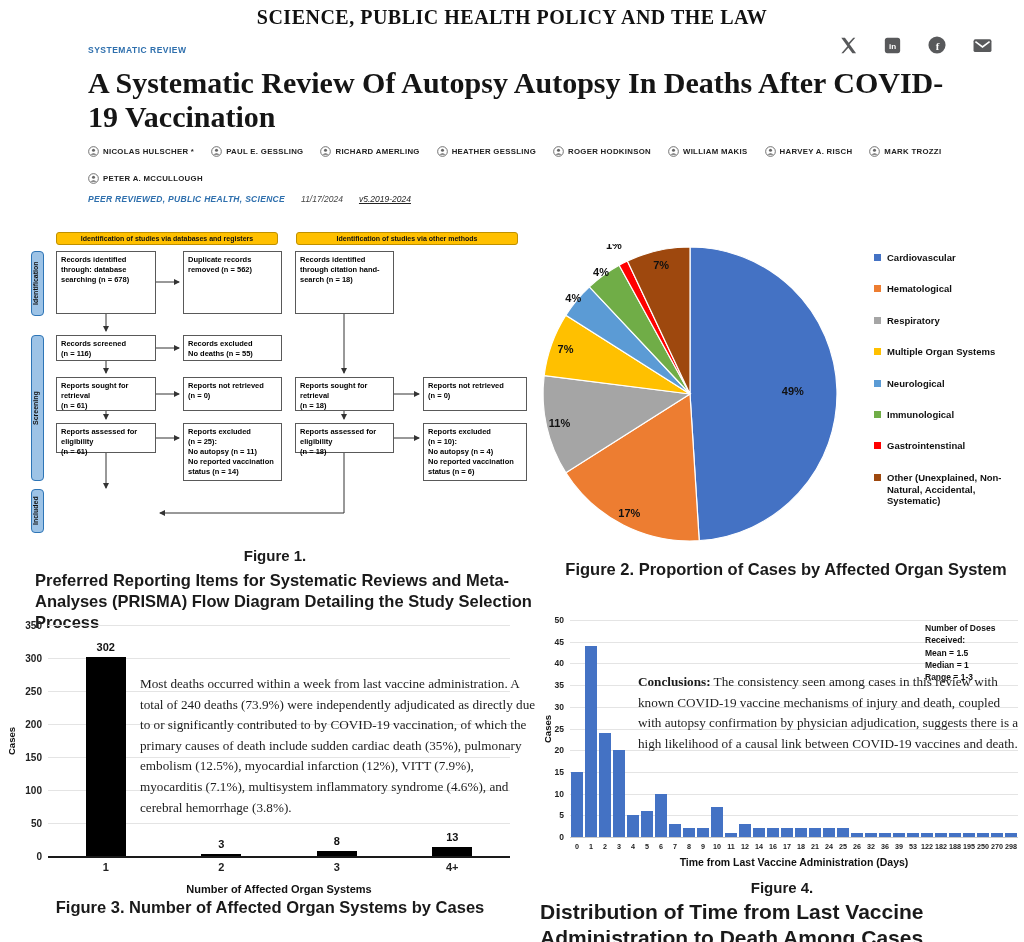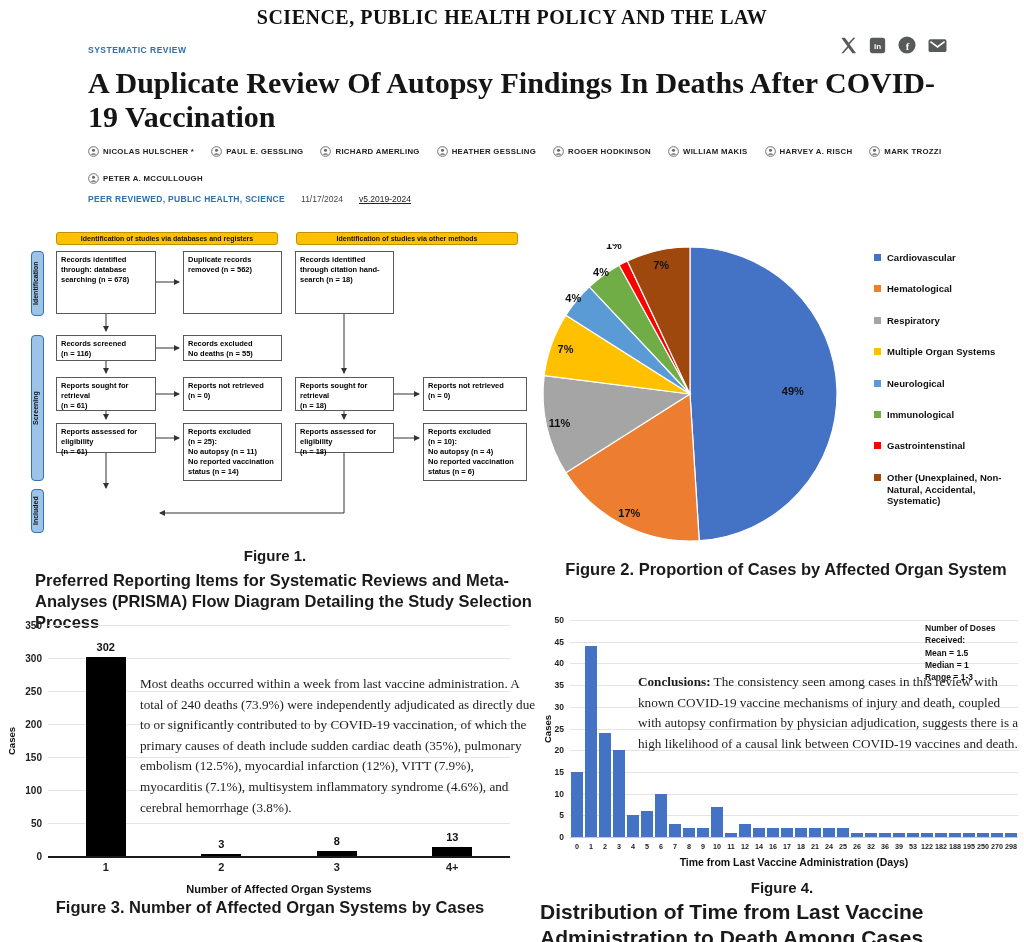--- a/index.html
+++ b/index.html
@@ -4,29 +4,29 @@
 <style>
   html,body{margin:0;padding:0;background:#fff;}
   #page{position:relative;width:1024px;height:942px;background:#fff;overflow:hidden;
         font-family:"Liberation Sans",sans-serif;color:#1a1a1a;}
 
   
   .masthead{position:absolute;left:0;top:6px;width:100%;text-align:center;
     font-family:"Liberation Serif",serif;font-weight:bold;font-size:20px;letter-spacing:.5px;color:#111;}
   .category{position:absolute;left:88px;top:45px;font-size:8.5px;font-weight:bold;
     letter-spacing:.5px;color:#2E6FAD;}
-  .social{position:absolute;left:840px;top:36px;display:flex;gap:12px;align-items:flex-end;}
+  .social{position:absolute;left:840px;top:36px;display:flex;gap:27px;align-items:flex-end;}
   .social svg{display:block;}
   .title{position:absolute;left:88px;top:66px;width:880px;
     font-family:"Liberation Serif",serif;font-weight:bold;font-size:30px;line-height:1.13;color:#151515;}
   .authors{position:absolute;left:88px;display:flex;gap:17px;align-items:center;flex-wrap:nowrap;}
   #authors-row1{top:146px;} #authors-row2{top:173px;text-align:right;}
   .author{display:flex;gap:4px;align-items:center;font-size:7.8px;font-weight:bold;
     letter-spacing:.3px;color:#222;white-space:nowrap;}
-  .meta{position:absolute;left:88px;top:194px;display:flex;gap:16px;align-items:flex-end;}
+  .meta{position:absolute;left:88px;top:194px;display:flex;gap:16px;align-items:flex-end;font-style:italic;}
   .meta .tags{font-size:8.5px;font-weight:bold;letter-spacing:.3px;color:#2E6FAD;}
   .meta .date{font-size:8.5px;color:#444;}
   .meta .version{font-size:8.5px;color:#222;text-decoration:underline;}
 
   
   #prisma{position:absolute;left:0;top:228px;width:560px;height:335px;}
   .ph{position:absolute;top:4px;height:13px;background:#FFC000;border:1px solid #BF9000;
     border-radius:3px;box-sizing:border-box;font-size:7px;font-weight:bold;line-height:11px;
     text-align:center;color:#111;}
   #ph0{left:56px;width:222px;} #ph1{left:296px;width:222px;}
@@ -128,21 +128,21 @@
     </span>
     <span>
       <svg width="19" height="17" viewBox="0 0 20 18">
           <rect x="0.5" y="2.5" width="19" height="13.5" rx="2" fill="#58595B"></rect>
           <path d="M2.5 5 L10 10.6 L17.5 5" stroke="#fff" stroke-width="1.7" fill="none"></path>
         </svg>
     </span>
   </div>
 
   <h1 class="title" style="margin:0;">
-    <span style="display:block">A Duplicate Review Of Autopsy Findings In Deaths After COVID-</span>
+    <span style="display:block">A Systematic Review Of Autopsy Autopsy In Deaths After COVID-</span>
     <span style="display:block">19 Vaccination</span>
   </h1>
 
   <div class="authors" id="authors-row1">
       <span class="author">
         <svg width="11" height="11" viewBox="0 0 24 24">
           <circle cx="12" cy="12" r="10.6" fill="none" stroke="#666" stroke-width="2"></circle>
           <circle cx="12" cy="9.3" r="3.3" fill="#666"></circle>
           <path d="M5.8 19.3 a6.6 5.4 0 0 1 12.4 0" fill="#666"></path>
         </svg>

